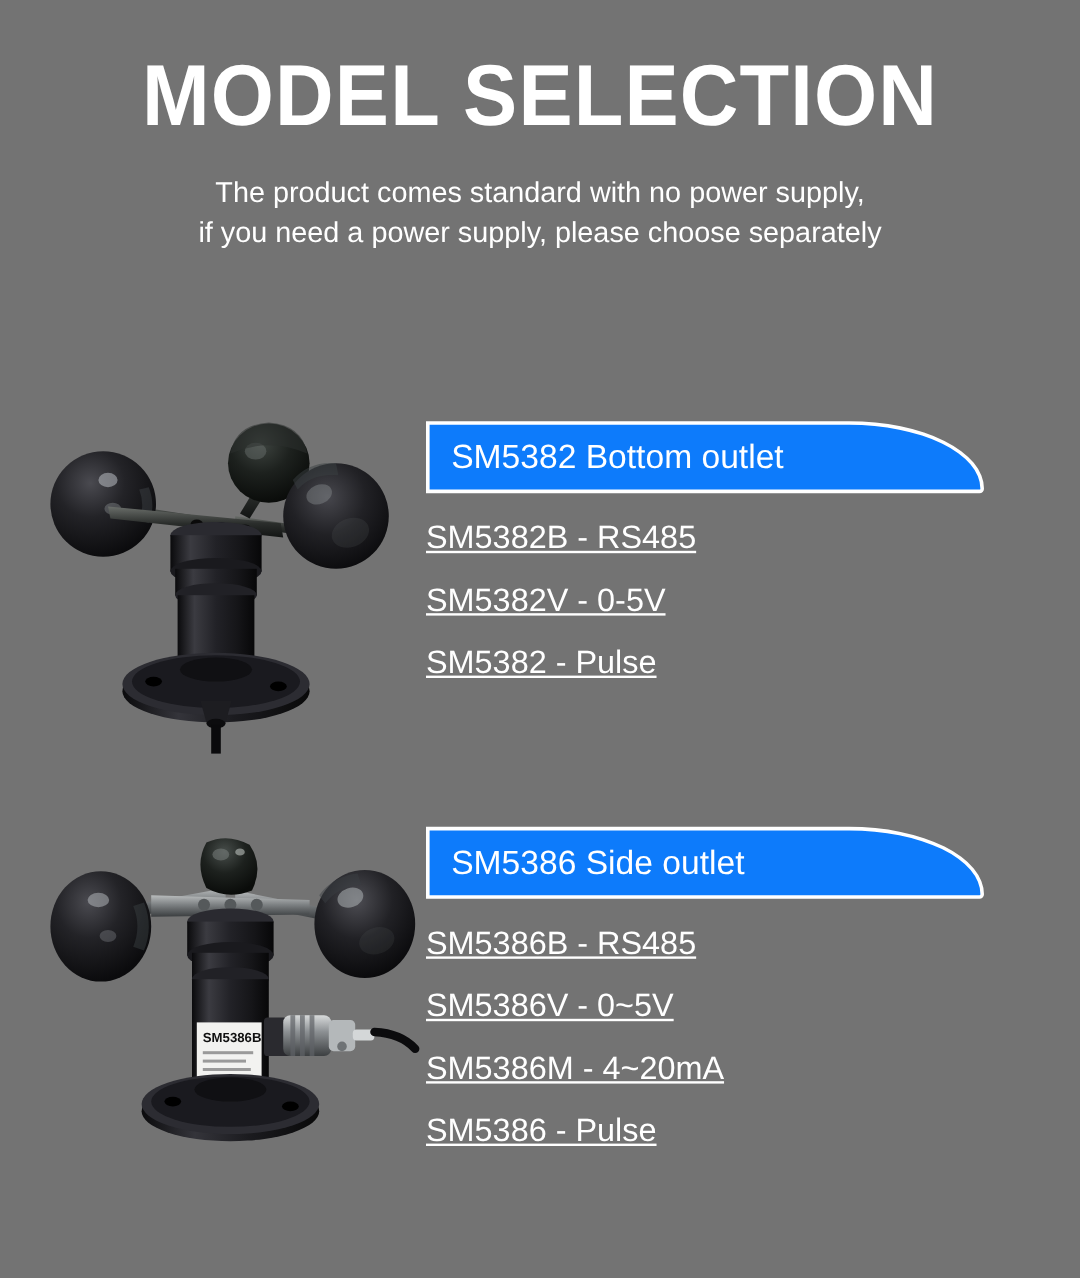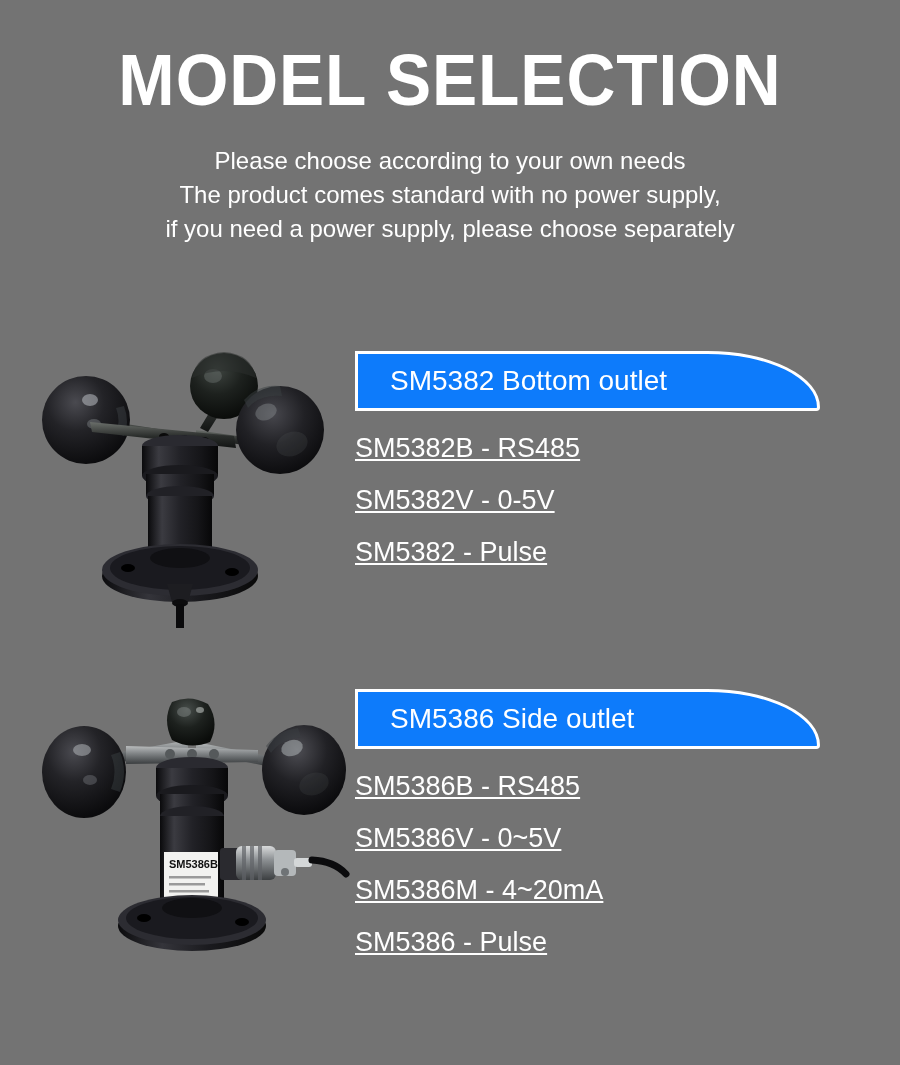--- a/index.html
+++ b/index.html
@@ -80,21 +80,20 @@
     position: relative;
     width: 465px;
     height: 60px;
     margin-top: 21px;
     box-sizing: border-box;
     background: #0D7BFB;
     border: 3px solid #FFFFFF;
     border-radius: 0 120px 4px 0 / 0 60px 4px 0;
     display: flex;
     align-items: center;
-    padding-left: 14px;
   }
   .banner-label {
     color: #FFFFFF;
     font-size: 28px;
     line-height: 1;
     padding-left: 18px;
     white-space: nowrap;
   }
 
   
@@ -127,21 +126,20 @@
   }
 </style>
 </head>
 <body>
 
 <div class="page">
 
   <div class="header">
     <h1 class="title">MODEL SELECTION</h1>
     <div class="subtitle">
-      <div class="subtitle-line">Please choose according to your own needs</div>
       <div class="subtitle-line">The product comes standard with no power supply,</div>
       <div class="subtitle-line">if you need a power supply, please choose separately</div>
     </div>
   </div>
 
   <div class="block" id="block-0">
 
     <div class="photo-wrap">
       <svg class="anemometer" id="anemometer-0" width="320" height="285" viewBox="0 0 320 285">
         <defs>

